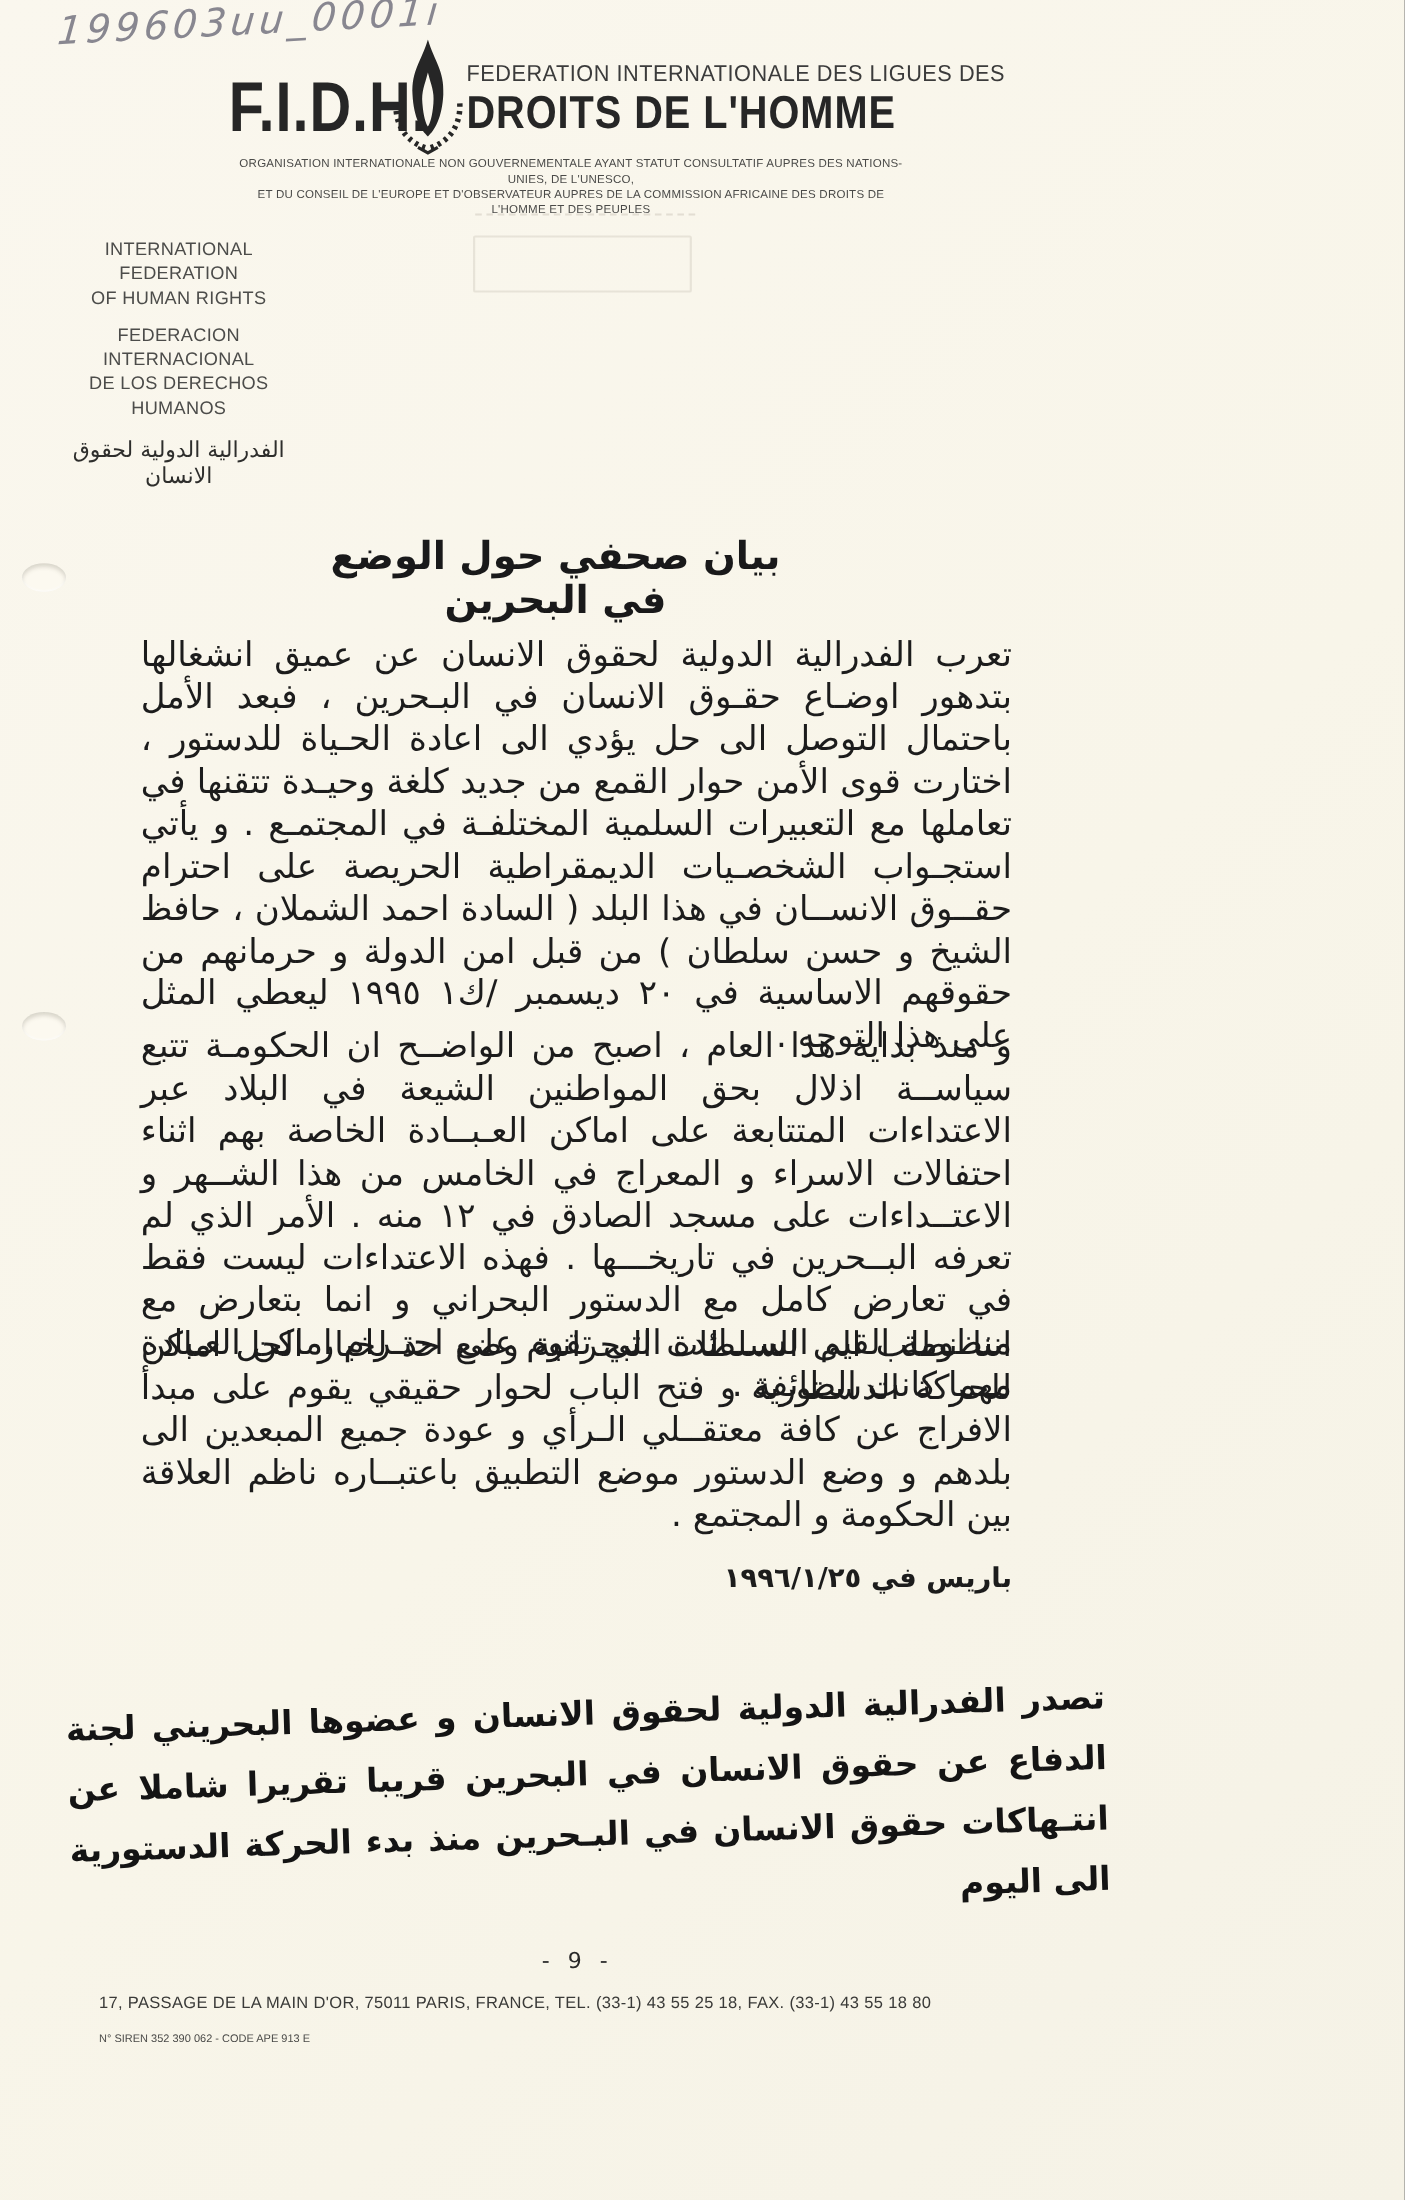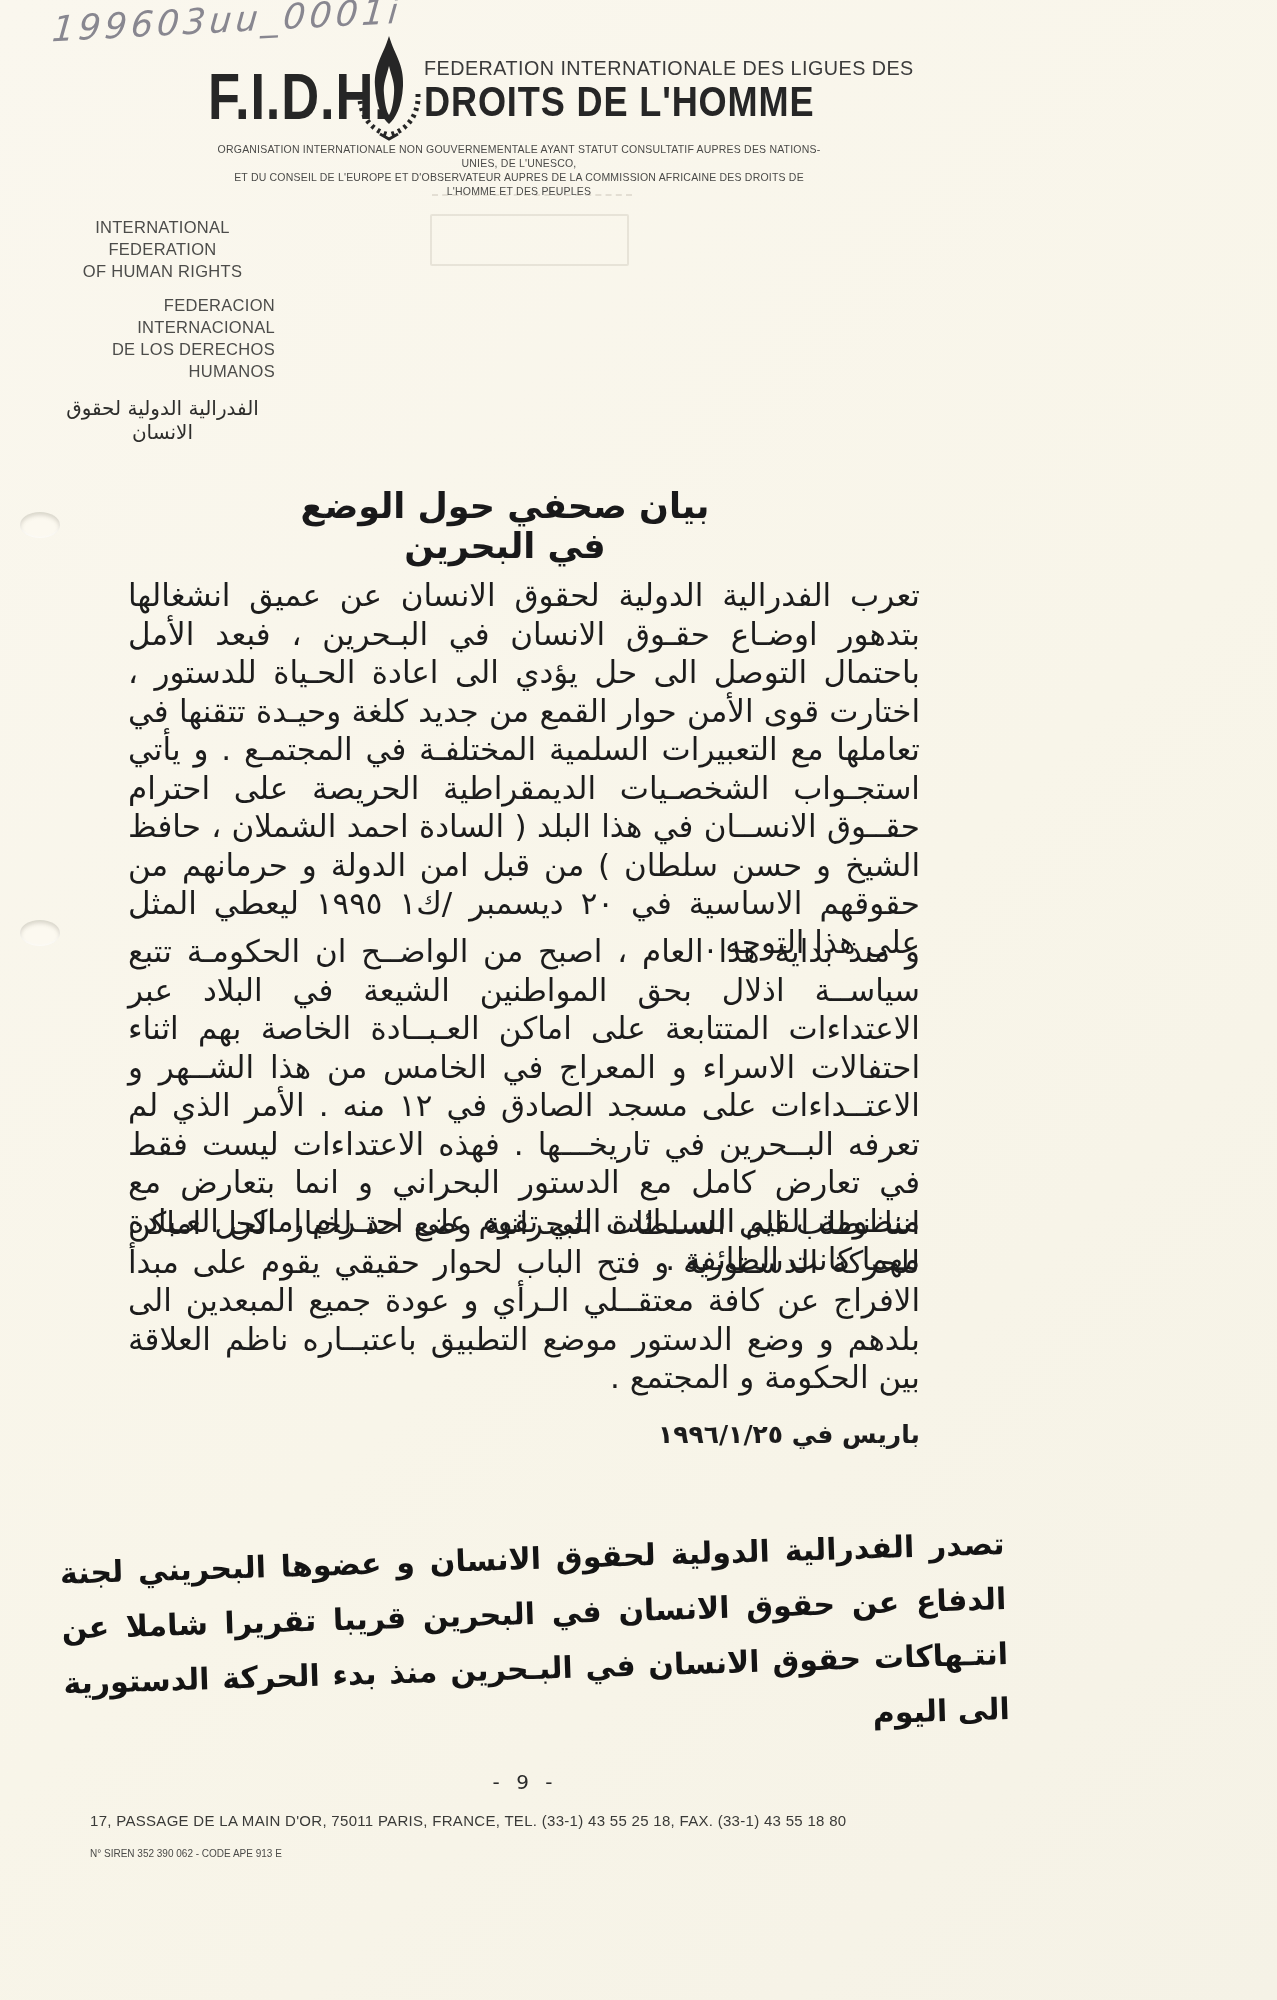--- a/index.html
+++ b/index.html
@@ -44,21 +44,21 @@
     font-size:10.5px;color:#4a4a48;text-align:center;line-height:14px;
     letter-spacing:.2px;
   }
   .left-block{
     position:absolute;left:50px;top:196px;width:225px;
     text-align:center;color:#4c4c4a;
   }
   .left-block .en,.left-block .es{
     font-size:16.5px;line-height:22px;letter-spacing:.3px;margin-top:20px;
   }
-  .left-block .es{margin-top:12px;text-align:right;}
+  .left-block .es{margin-top:12px;}
   .left-block .ar{
     margin-top:14px;font-family:"DejaVu Sans",sans-serif;
     font-size:20px;color:#2e2e2c;direction:rtl;
   }
   
   .stamp1{
     position:absolute;left:432px;top:170px;width:200px;height:24px;
     border-bottom:2px dashed rgba(125,115,100,.18);
   }
   .stamp2{

